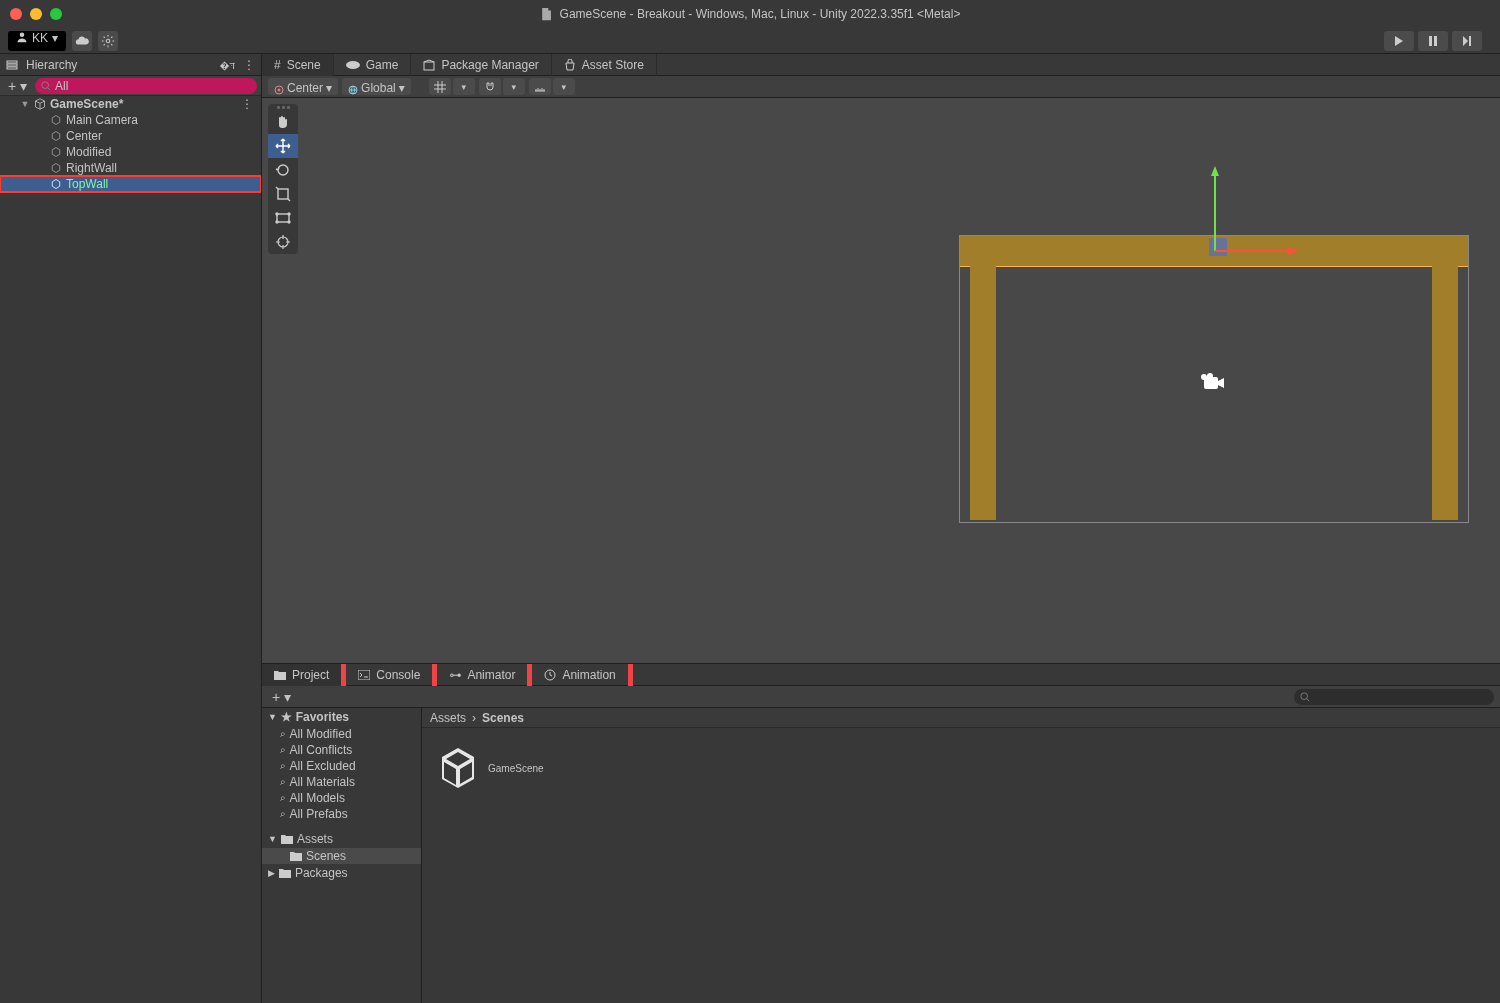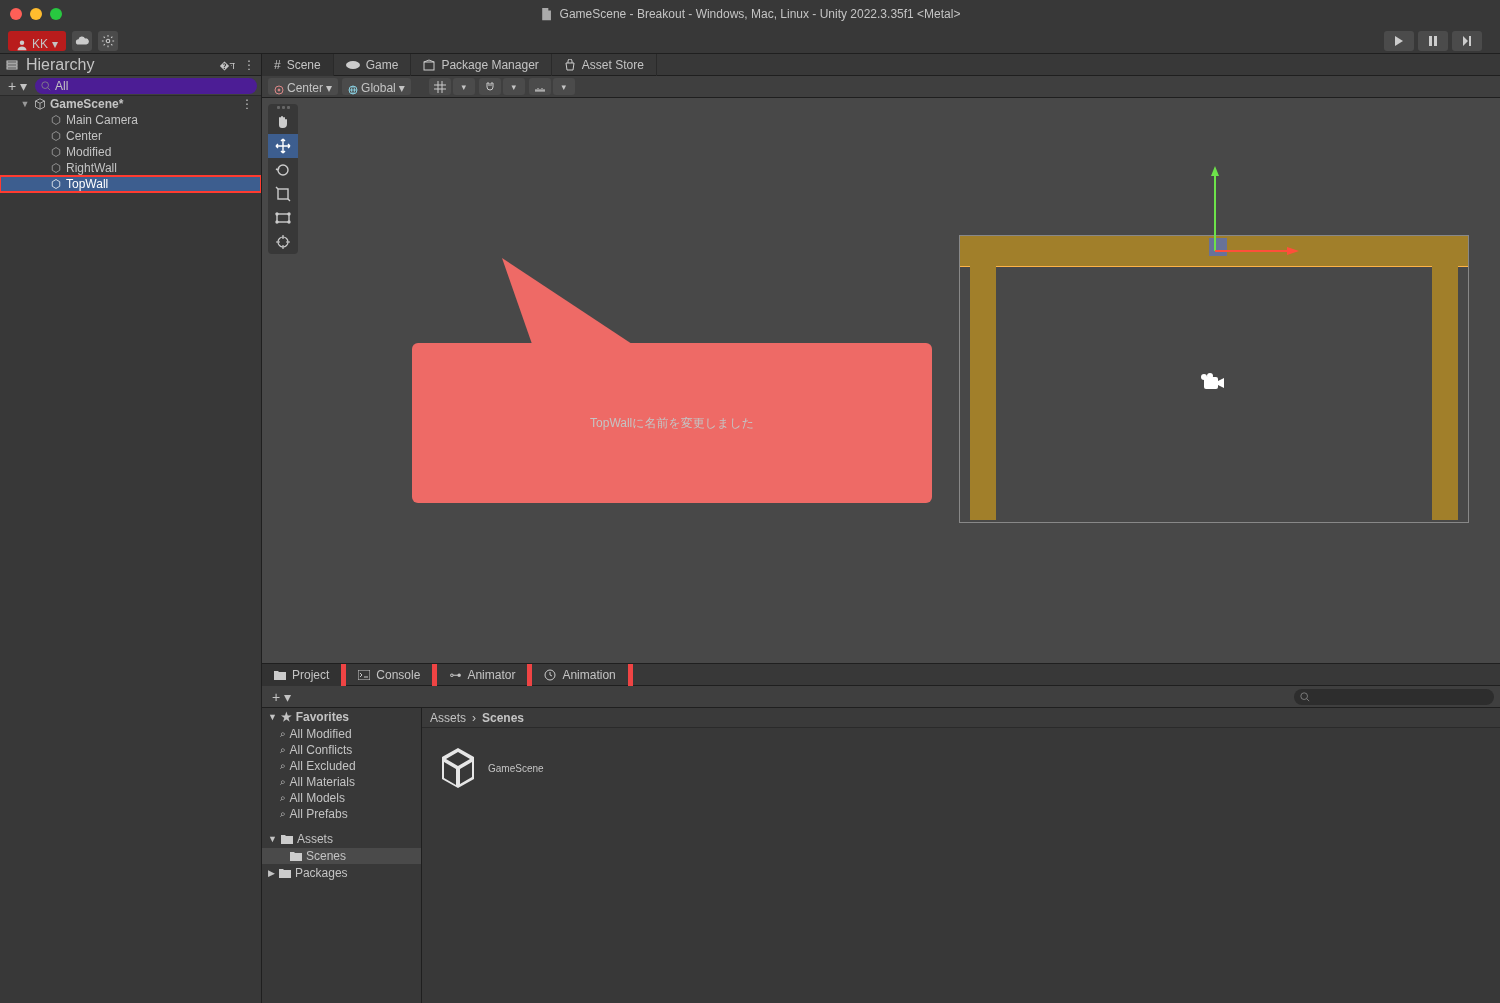--- a/index.html
+++ b/index.html
@@ -4,33 +4,33 @@
 <style>
 *{margin:0;padding:0;box-sizing:border-box;font-family:-apple-system,sans-serif;font-size:12px;color:#c4c4c4;user-select:none}
 body{background:#383838;width:1500px;height:1003px;overflow:hidden;position:relative}
 .titlebar{height:28px;background:#383838;display:flex;align-items:center;padding:0 10px;position:relative}
 .traffic{display:flex;gap:8px}
 .traffic span{width:12px;height:12px;border-radius:50%}
 .tl-red{background:#ff5f57}.tl-yel{background:#febc2e}.tl-grn{background:#28c840}
 .title-center{position:absolute;left:50%;transform:translateX(-50%);display:flex;align-items:center;gap:6px;color:#aaa}
 .title-center svg{width:14px;height:14px}
 .toolbar{height:26px;background:#383838;display:flex;align-items:center;padding:0 8px;gap:6px;border-bottom:1px solid #1f1f1f}
-.tb-btn{background:#b91c1c;border-radius:3px;height:20px;display:flex;align-items:flex-end;padding:0 8px;gap:4px;font-size:11px;color:#ccc}
+.tb-btn{background:#000000;border-radius:3px;height:20px;display:flex;align-items:flex-start;padding:0 8px;gap:4px;font-size:11px;color:#ccc}
 .tb-icon{width:20px;height:20px;display:flex;align-items:center;justify-content:center;background:#4b4b4b;border-radius:3px}
 .playback{position:absolute;right:18px;display:flex;gap:4px}
 .playback .pb{width:30px;height:20px;background:#4b4b4b;border-radius:3px;display:flex;align-items:center;justify-content:center}
 .main{display:flex;height:calc(100% - 54px)}
 .left-col{width:262px;display:flex;flex-direction:column;border-right:1px solid #1f1f1f}
 .panel-tabs{height:22px;background:#383838;display:flex;align-items:center;border-bottom:1px solid #1f1f1f;padding:0 6px;gap:8px}
-.panel-tabs .tab{display:flex;align-items:center;gap:4px;font-size:16px}
+.panel-tabs .tab{display:flex;align-items:center;gap:4px;font-size:12px}
 .panel-tabs .spacer{flex:1}
 .panel-head{height:20px;display:flex;align-items:center;padding:0 4px;gap:4px;background:#3f3f3f;border-bottom:1px solid #2a2a2a}
 .plus-dd{font-size:14px;padding:0 4px}
 .search-row{flex:1;display:flex}
-.search{flex:1;background:#4c1d95;border-radius:10px;height:16px;display:flex;align-items:center;padding:0 6px;font-size:10px;color:#888;gap:4px}
+.search{flex:1;background:#be185d;border-radius:10px;height:16px;display:flex;align-items:center;padding:0 6px;font-size:10px;color:#888;gap:4px}
 .hierarchy{flex:1;background:#383838;overflow:hidden}
 .node{display:flex;align-items:center;height:16px;font-size:11px;padding-left:var(--ind,10px);gap:4px}
 .node .tri{width:10px;text-align:center;color:#999;font-size:9px}
 .node.sel{background:#3d5e8f;color:#fff}
 .node.highlight{outline:2px solid #ff3b30;outline-offset:-1px}
 svg.cube{width:12px;height:12px}
 .right-col{flex:1;display:flex;flex-direction:column}
 .view-tabs{height:22px;background:#383838;display:flex;align-items:center;border-bottom:1px solid #1f1f1f}
 .vtab{padding:0 12px;height:22px;display:flex;align-items:center;gap:6px;font-size:11px;border-right:1px solid #2a2a2a}
 .vtab.active{background:#323232}
@@ -184,21 +184,21 @@
       <div class="node" style="--ind:50px">
         <svg class="cube" viewBox="0 0 16 16" fill="none" stroke="#aaa">
             <path d="M8 2l5 3v6l-5 3-5-3V5l5-3z"></path>
           </svg>
         <span>RightWall</span>
       </div>
       <div class="node sel highlight" style="--ind:50px">
         <svg class="cube" viewBox="0 0 16 16" fill="none" stroke="#fff">
             <path d="M8 2l5 3v6l-5 3-5-3V5l5-3z"></path>
           </svg>
-        <span style="color:#ffffff">TopWall</span>
+        <span style="color:#86efac">TopWall</span>
       </div>
     </div>
   </div>
 
   <div class="right-col">
     <div class="view-tabs">
       <div class="vtab active">
         <span>#</span>
         <span>Scene</span>
       </div>
@@ -340,28 +340,20 @@
 
       <div class="camera-icon">
         <svg width="26" height="20" viewBox="0 0 26 20" fill="#fff">
             <rect x="4" y="4" width="14" height="12" rx="2"></rect>
             <polygon points="18,8 24,5 24,15 18,12"></polygon>
             <circle cx="4" cy="4" r="3"></circle>
             <circle cx="10" cy="3" r="3"></circle>
           </svg>
       </div>
 
-      <div class="callout">
-        <svg class="triangle" width="130" height="90">
-          <polygon points="0,0 130,86 30,86" fill="#ee6a66"></polygon>
-        </svg>
-        <div class="box">
-          <span>TopWallに名前を変更しました</span>
-        </div>
-      </div>
     </div>
 
     <div class="bottom">
       <div class="btm-tabs">
         <div class="btab active">
           <svg width="12" height="10" viewBox="0 0 12 10" fill="#ccc">
               <path d="M0 1h4l1 1h7v8H0z"></path>
             </svg>
           <span>Project</span>
         </div>

